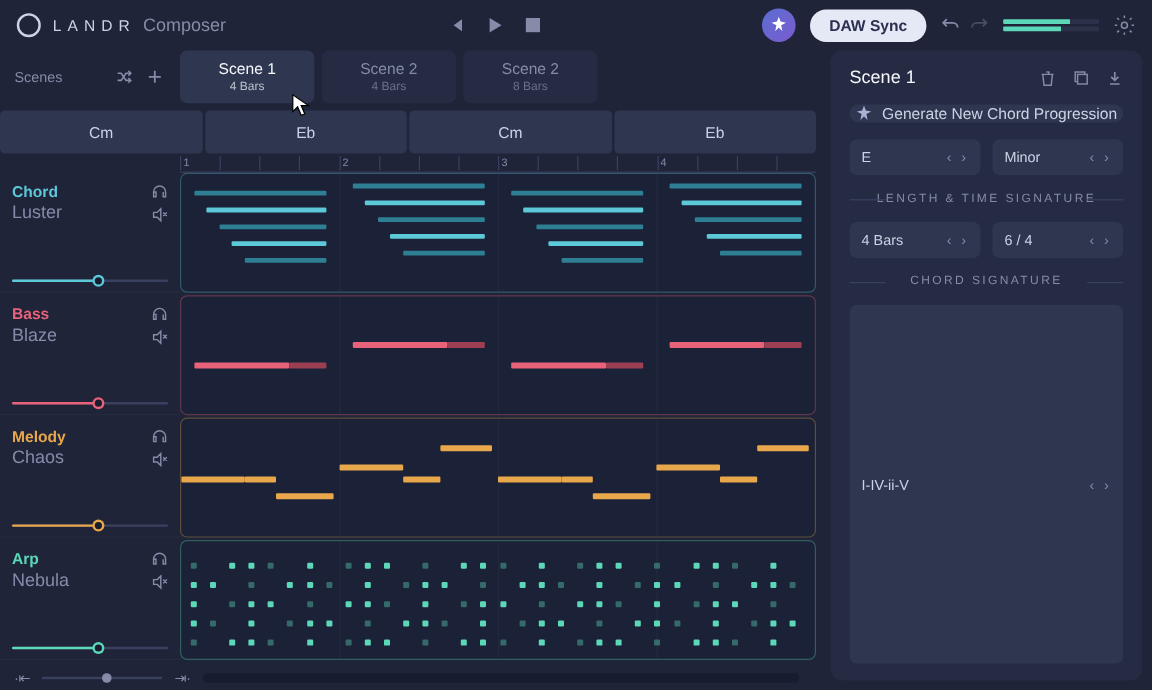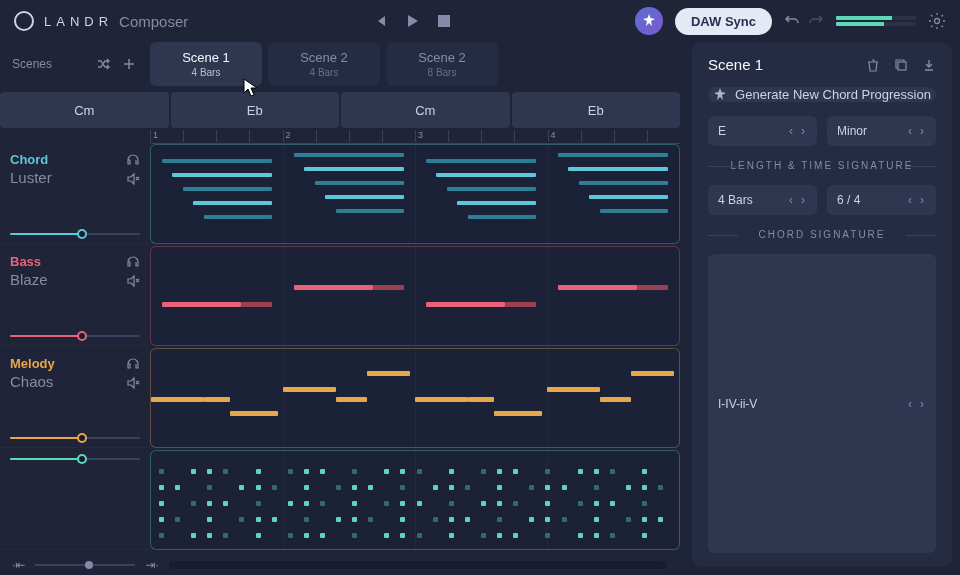--- a/index.html
+++ b/index.html
@@ -409,20 +409,38 @@
             <div class="note noteL" style="background: rgb(232, 167, 74); left: 50%; width: 10%; top: 48px;"></div>
             <div class="note noteL" style="background: rgb(232, 167, 74); left: 60%; width: 5%; top: 48px;"></div>
             <div class="note noteL" style="background: rgb(232, 167, 74); left: 65%; width: 9%; top: 62px;"></div>
             <div class="note noteL" style="background: rgb(232, 167, 74); left: 75%; width: 10%; top: 38px;"></div>
             <div class="note noteL" style="background: rgb(232, 167, 74); left: 85%; width: 6%; top: 48px;"></div>
             <div class="note noteL" style="background: rgb(232, 167, 74); left: 91%; width: 8%; top: 22px;"></div>
           </div>
         </div>
         <div class="track">
           <div class="track-head">
+    <div class="track-title-row">
+      <div>
+        <div class="track-title" style="color:#5cd8b8">Arp</div>
+        <div class="track-sub">Nebula</div>
+      </div>
+      <div class="track-icons">
+        <span>
+                  <svg width="14" height="14" viewBox="0 0 14 14">
+                    <path d="M2 8a5 5 0 0110 0v4h-2V8M2 12V8h2v4z" fill="none" stroke="currentColor" stroke-width="1.2"></path>
+                  </svg>
+                </span>
+        <span>
+                  <svg width="14" height="14" viewBox="0 0 14 14">
+                    <path d="M2 5h3l3-3v10l-3-3H2zM10 5l3 3M13 5l-3 3" fill="none" stroke="currentColor" stroke-width="1.2"></path>
+                  </svg>
+                </span>
+      </div>
+    </div>
     <div class="vol-row">
       <div class="vol-line">
         <div class="vol-fill" style="width:55%;background:#5cd8b8"></div>
         <div class="vol-knob" style="left:55%;background:#5cd8b8"></div>
       </div>
     </div>
   </div>
           <div class="clip-area" style="border-color: rgba(92, 216, 184, 0.333); background: rgb(27, 33, 54);">
             <div class="bar-divider" style="left: 25%;"></div>
             <div class="bar-divider" style="left: 50%;"></div>

